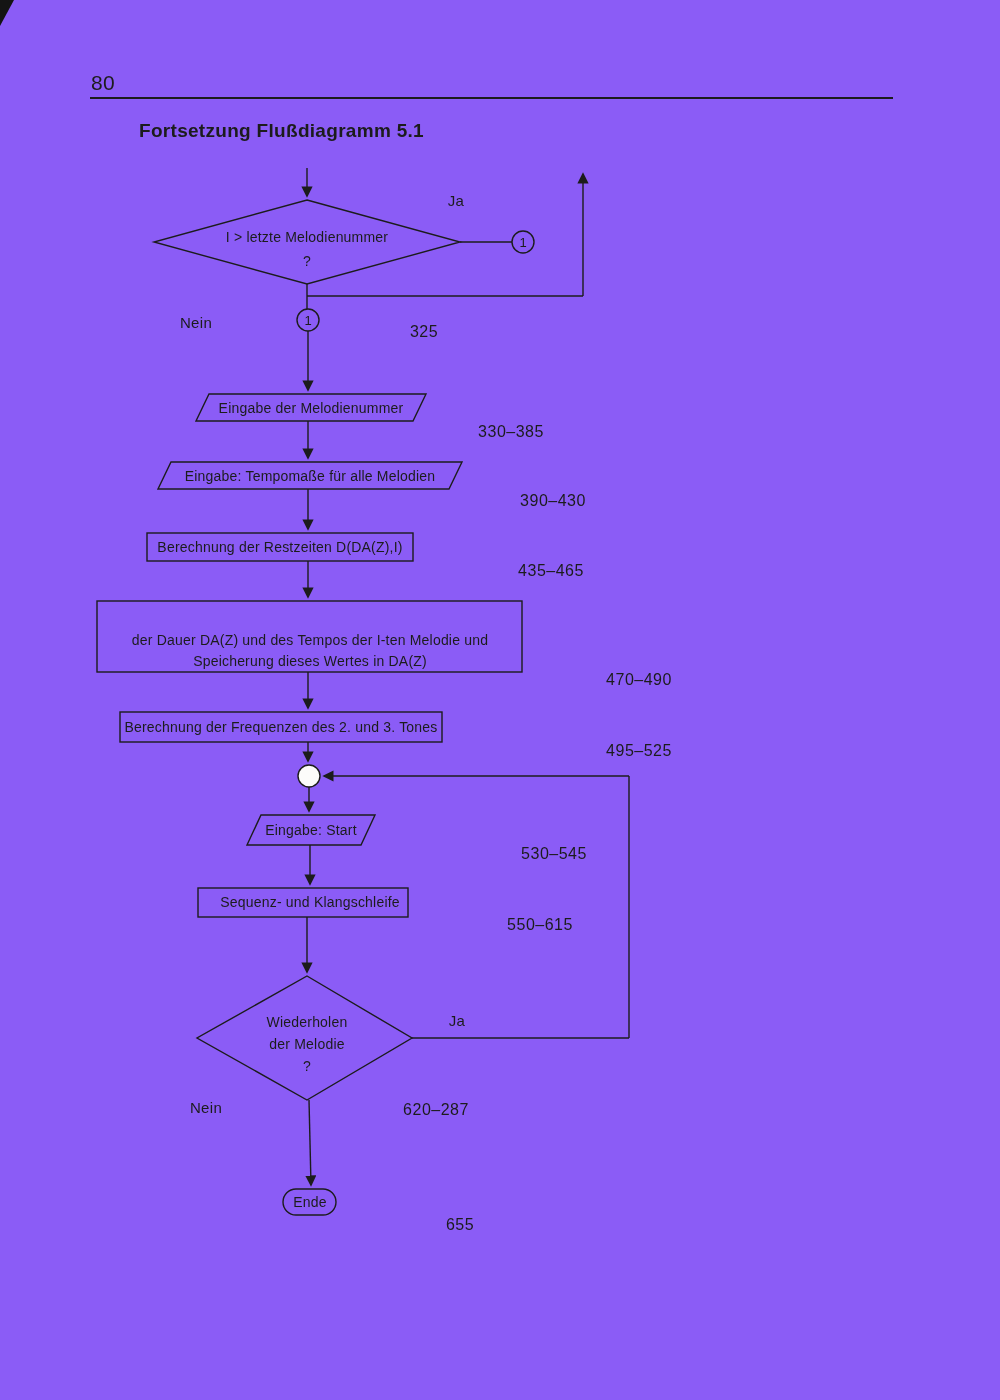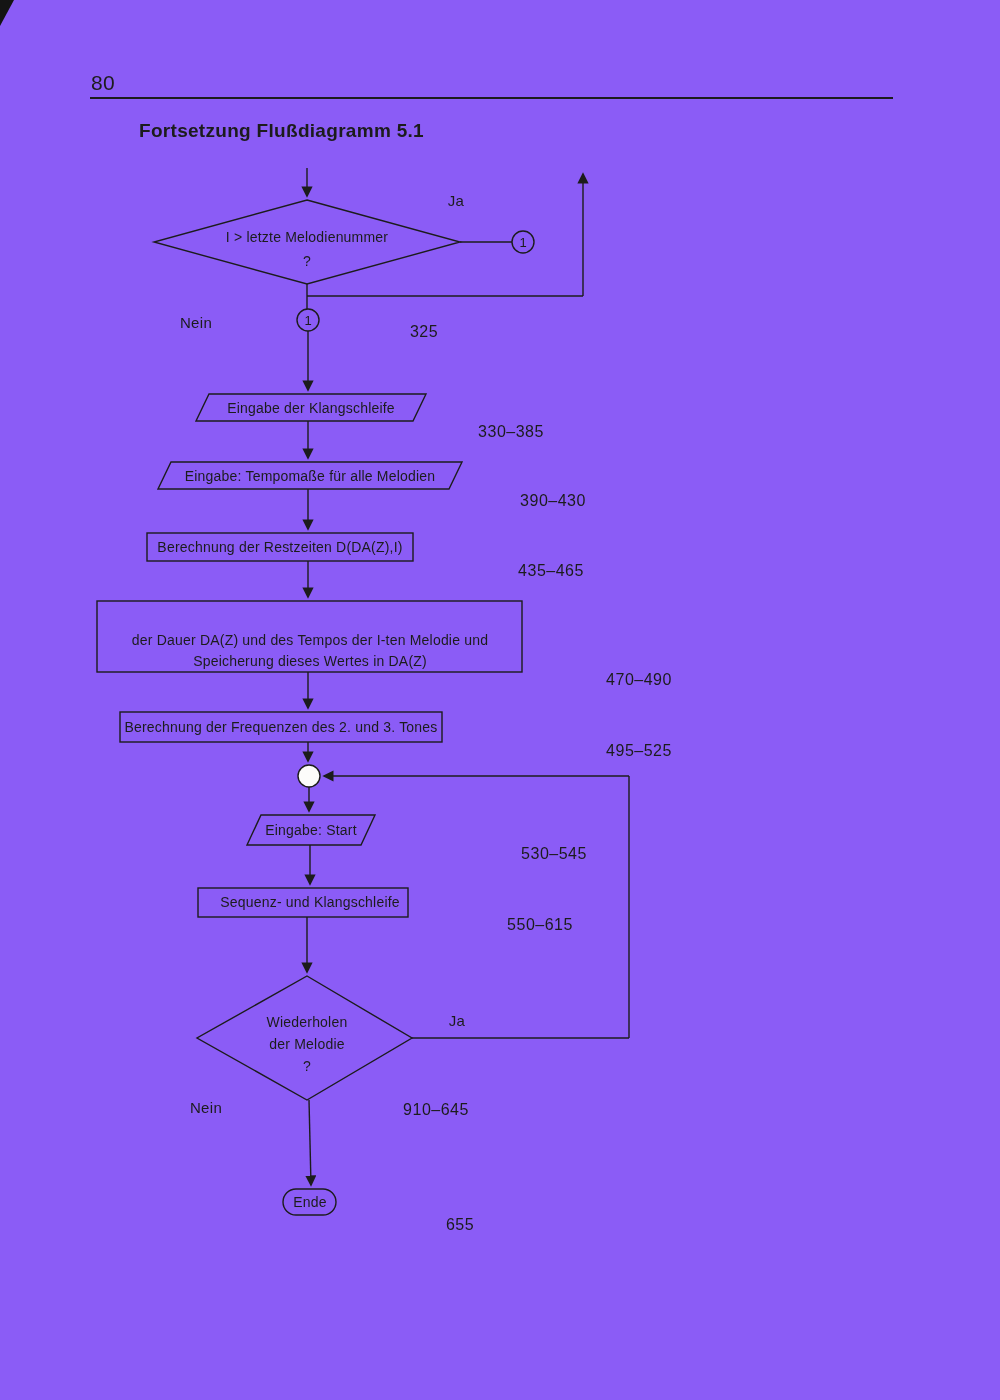--- a/index.html
+++ b/index.html
@@ -100,21 +100,21 @@
   </svg>
 
   <div class="ctr node-text" style="left:307px;top:237px;">I &gt; letzte Melodienummer</div>
   <div class="ctr node-text" style="left:307px;top:261px;">?</div>
   <div class="ctr branch-label" style="left:456px;top:200px;">Ja</div>
   <div class="ctr conn-label" style="left:523px;top:242px;">1</div>
   <div class="ctr num-label" style="left:424px;top:308px;">325</div>
   <div class="ctr branch-label" style="left:196px;top:322px;">Nein</div>
   <div class="ctr conn-label" style="left:308px;top:320px;">1</div>
 
-  <div class="ctr node-text" style="left:311px;top:408px;">Eingabe der Klangschleife</div>
+  <div class="ctr node-text" style="left:311px;top:408px;">Eingabe der Melodienummer</div>
   <div class="ctr num-label" style="left:511px;top:408px;">330–385</div>
 
   <div class="ctr node-text" style="left:310px;top:476px;">Eingabe: Tempomaße für alle Melodien</div>
   <div class="ctr num-label" style="left:553px;top:477px;">390–430</div>
 
   <div class="ctr node-text" style="left:280px;top:547px;">Berechnung der Restzeiten D(DA(Z),I)</div>
   <div class="ctr num-label" style="left:551px;top:547px;">435–465</div>
 
   <div class="ctr node-text" style="left:310px;top:640px;">der Dauer DA(Z) und des Tempos der I-ten Melodie und</div>
   <div class="ctr node-text" style="left:310px;top:661px;">Speicherung dieses Wertes in DA(Z)</div>
@@ -126,19 +126,19 @@
   <div class="ctr node-text" style="left:311px;top:830px;">Eingabe: Start</div>
   <div class="ctr num-label" style="left:554px;top:830px;">530–545</div>
 
   <div class="ctr node-text" style="left:303px;top:902px;margin-left:7px;">Sequenz- und Klangschleife</div>
   <div class="ctr num-label" style="left:540px;top:901px;">550–615</div>
 
   <div class="ctr node-text" style="left:307px;top:1022px;">Wiederholen</div>
   <div class="ctr node-text" style="left:307px;top:1044px;">der Melodie</div>
   <div class="ctr node-text" style="left:307px;top:1066px;">?</div>
   <div class="ctr branch-label" style="left:457px;top:1020px;">Ja</div>
-  <div class="ctr num-label" style="left:436px;top:1086px;">910–645</div>
+  <div class="ctr num-label" style="left:436px;top:1086px;">620–287</div>
   <div class="ctr branch-label" style="left:206px;top:1107px;">Nein</div>
 
   <div class="ctr node-text" style="left:310px;top:1202px;">Ende</div>
   <div class="ctr num-label" style="left:460px;top:1201px;">655</div>
 
 </div>
 
 </body></html>

